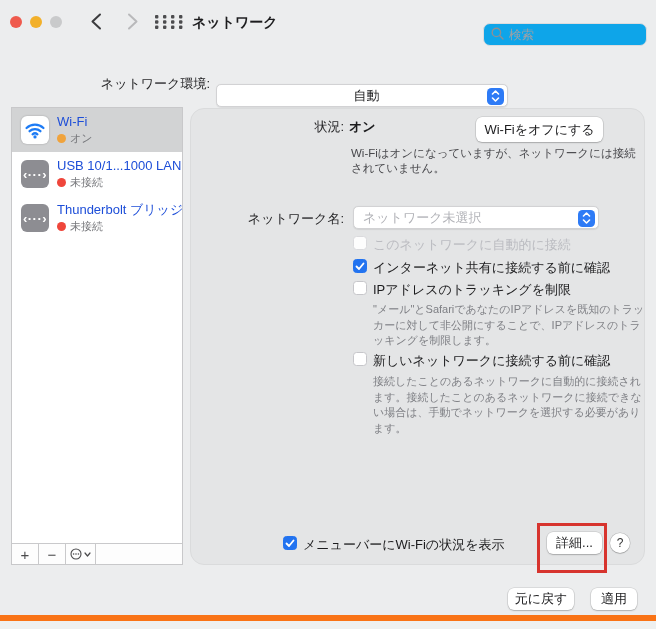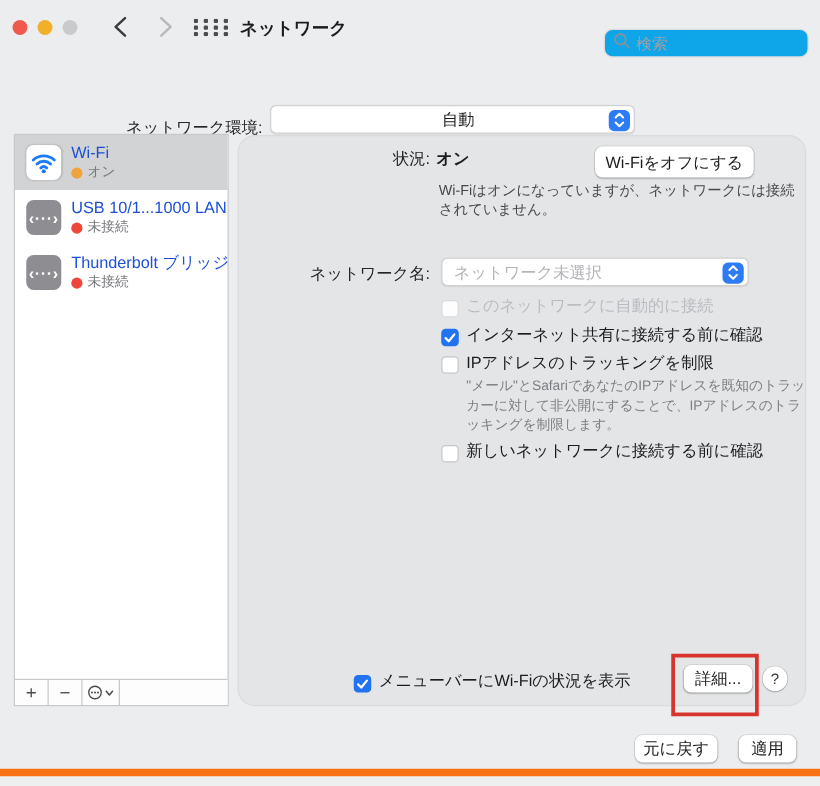--- a/index.html
+++ b/index.html
@@ -33,21 +33,21 @@
     display: flex; align-items: center; padding: 0 7px; gap: 5px; margin-top: 13px;
   }
   .search-field input {
     border: none; outline: none; background: transparent; width: 120px;
     font-size: 12.5px; color: #3c3c3e;
     font-family: "Liberation Sans", "DejaVu Sans", sans-serif;
   }
   .search-field input::placeholder { color: #9fa0a5; }
   
   .env-label {
-    position: absolute; left: 0; top: 93px; width: 210px;
+    position: absolute; left: 0; top: 75px; width: 210px;
     text-align: right; font-size: 13px; color: #262628;
   }
   .popup {
     position: absolute; background: #fff; border: 1px solid #d2d2d4;
     border-radius: 5px; height: 23px; font-size: 13px;
     display: flex; align-items: center; padding-left: 9px;
     box-shadow: 0 0.5px 1px rgba(0,0,0,0.08);
   }
   .env-popup { left: 216px; top: 84px; width: 292px; justify-content: center; }
   .stepper {
@@ -101,21 +101,21 @@
   .push-btn {
     position: absolute; background: #ffffff; border-radius: 6px;
     box-shadow: 0 0 0 0.5px rgba(0,0,0,0.15), 0 1px 1.5px rgba(0,0,0,0.2);
     font-size: 13px; color: #1c1c1e;
     display: flex; align-items: center; justify-content: center; cursor: default;
   }
   .turnoff-btn { left: 285px; top: 8px; width: 127px; height: 25px; }
   .help-text { position: absolute; font-size: 11px; color: #7e7f84; line-height: 15.5px; }
   .status-help { left: 160px; top: 37px; width: 296px; font-size: 11.5px; color: #48484c; line-height: 15px; }
   .name-popup { left: 162px; top: 97px; width: 246px; color: #b2b3b8; }
-  .cb-row { position: absolute; left: 162px; display: flex; align-items: flex-end; gap: 6px; }
+  .cb-row { position: absolute; left: 162px; display: flex; align-items: flex-start; gap: 6px; }
   .checkbox {
     width: 14px; height: 14px; border-radius: 3.5px; flex: 0 0 14px;
     background: #ffffff; border: 1px solid #c6c6ca;
     display: flex; align-items: center; justify-content: center;
   }
   .checkbox.checked { background: #2273f0; border-color: #2273f0; }
   .checkbox.disabled { background: #fdfdfd; border-color: #dadadd; }
   .cb-label { font-size: 13px; color: #1c1c1e; white-space: nowrap; }
   .cb-label.disabled { color: #bbbcc1; }
   .help-btn {
@@ -284,20 +284,21 @@
     <div class="cb-row" style="top:172px">
       <span class="checkbox"></span>
       <span class="cb-label">IPアドレスのトラッキングを制限</span>
     </div>
     <div class="help-text" style="left:182px; top:193px; width:272px">"メール"とSafariであなたのIPアドレスを既知のトラッカーに対して非公開にすることで、IPアドレスのトラッキングを制限します。</div>
 
     <div class="cb-row" style="top:243px">
       <span class="checkbox"></span>
       <span class="cb-label">新しいネットワークに接続する前に確認</span>
     </div>
+    <div class="help-text" style="left:182px; top:265px; width:274px">接続したことのあるネットワークに自動的に接続されます。接続したことのあるネットワークに接続できない場合は、手動でネットワークを選択する必要があります。</div>
 
     <div class="cb-row" style="left:92px; top:427px">
       <span class="checkbox checked">
         <svg width="10" height="9" viewBox="0 0 10 9">
             <polyline points="1.5,4.5 4,7 8.5,1.5" fill="none" stroke="#fff" stroke-width="1.8" stroke-linecap="round" stroke-linejoin="round"></polyline>
           </svg>
       </span>
       <span class="cb-label">メニューバーにWi-Fiの状況を表示</span>
     </div>
 

